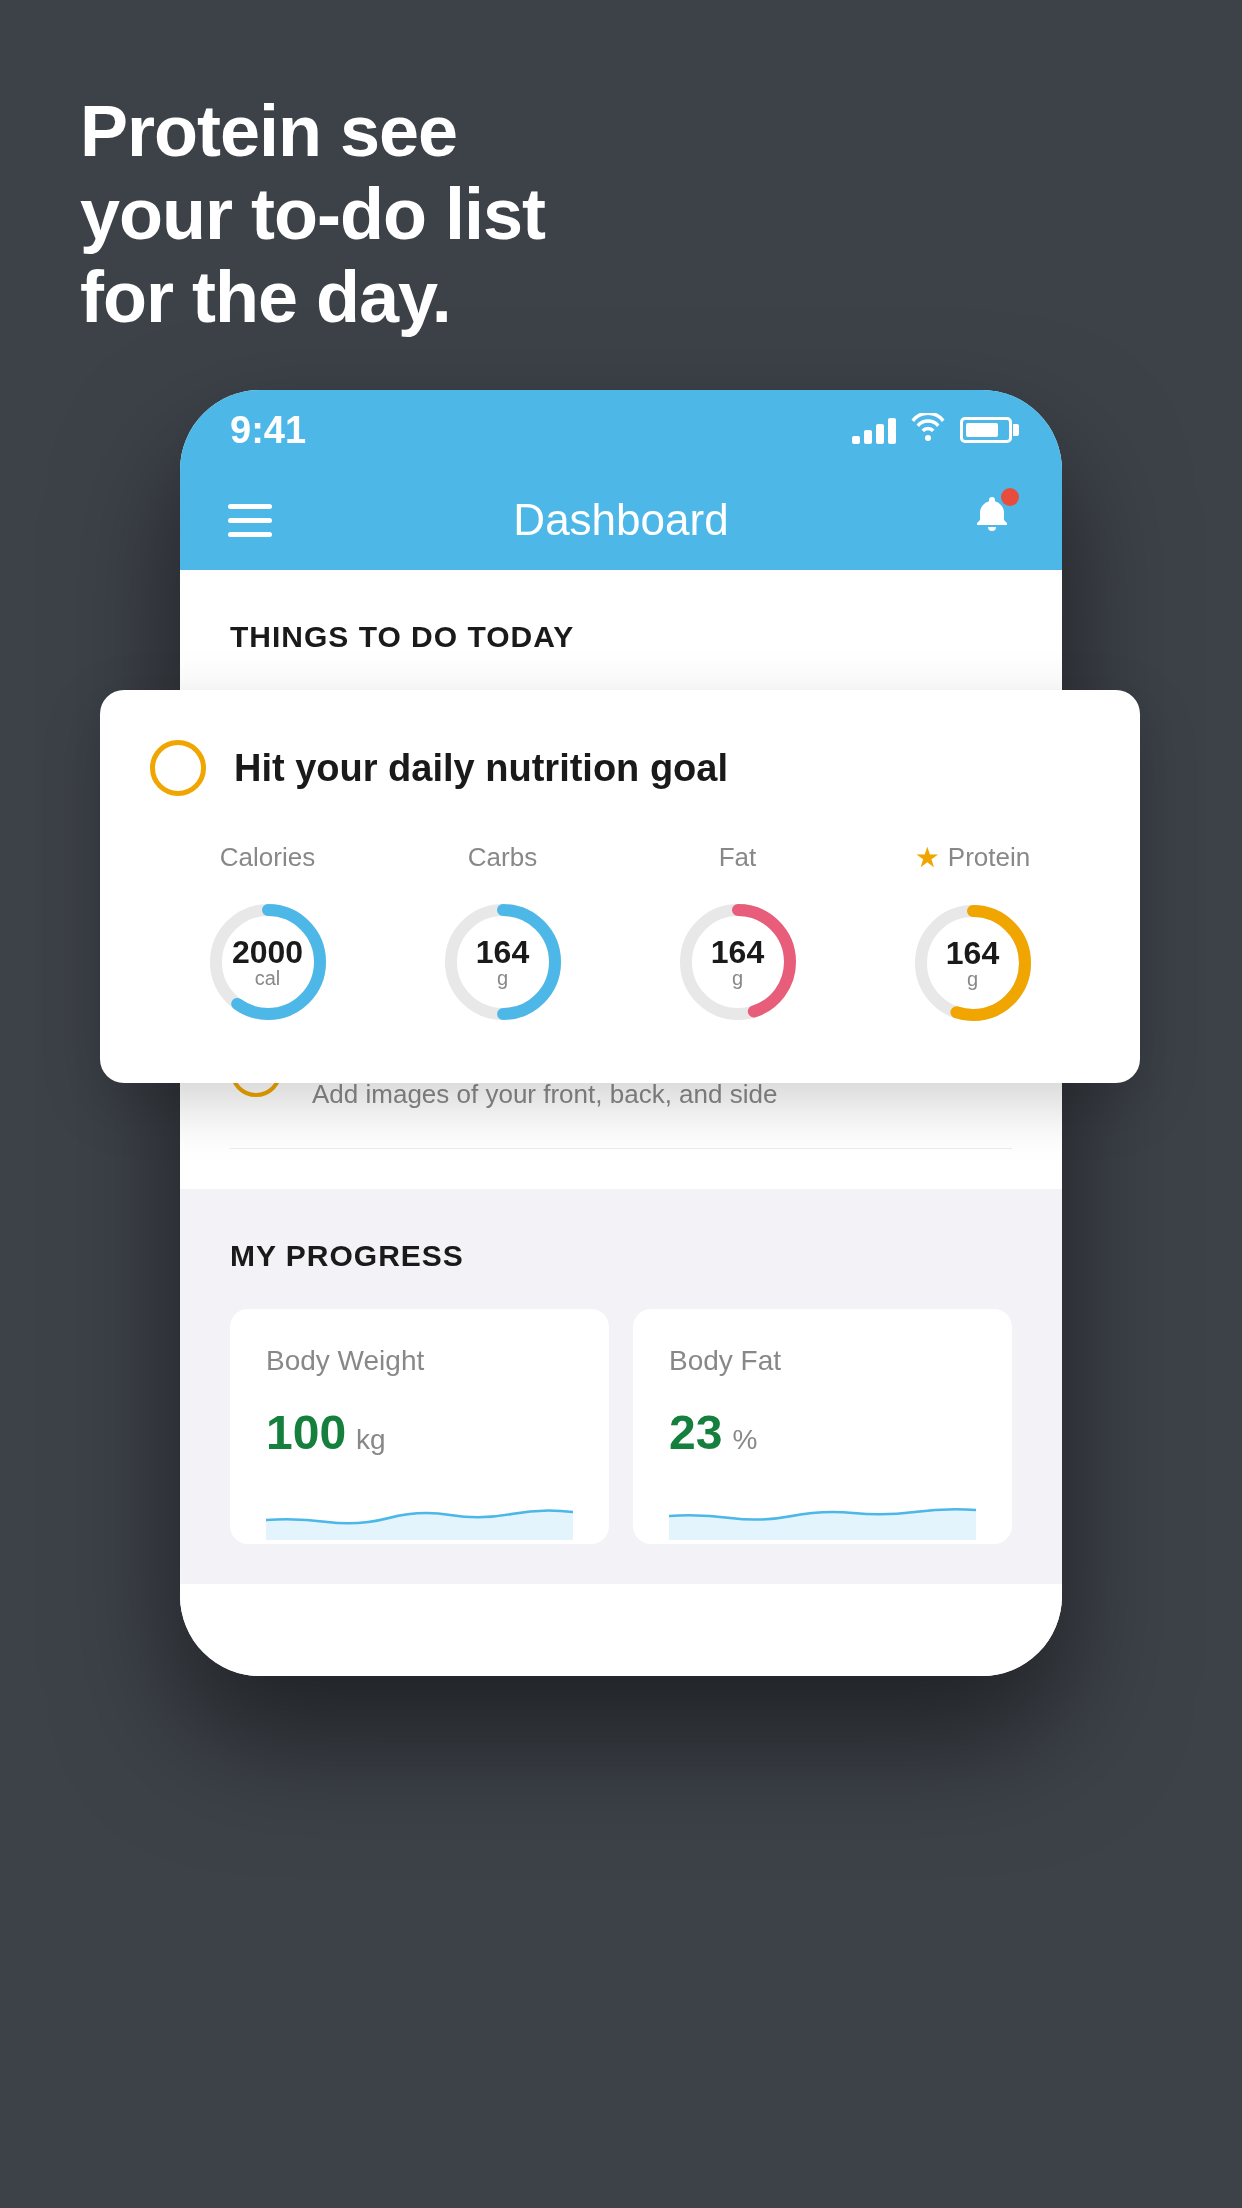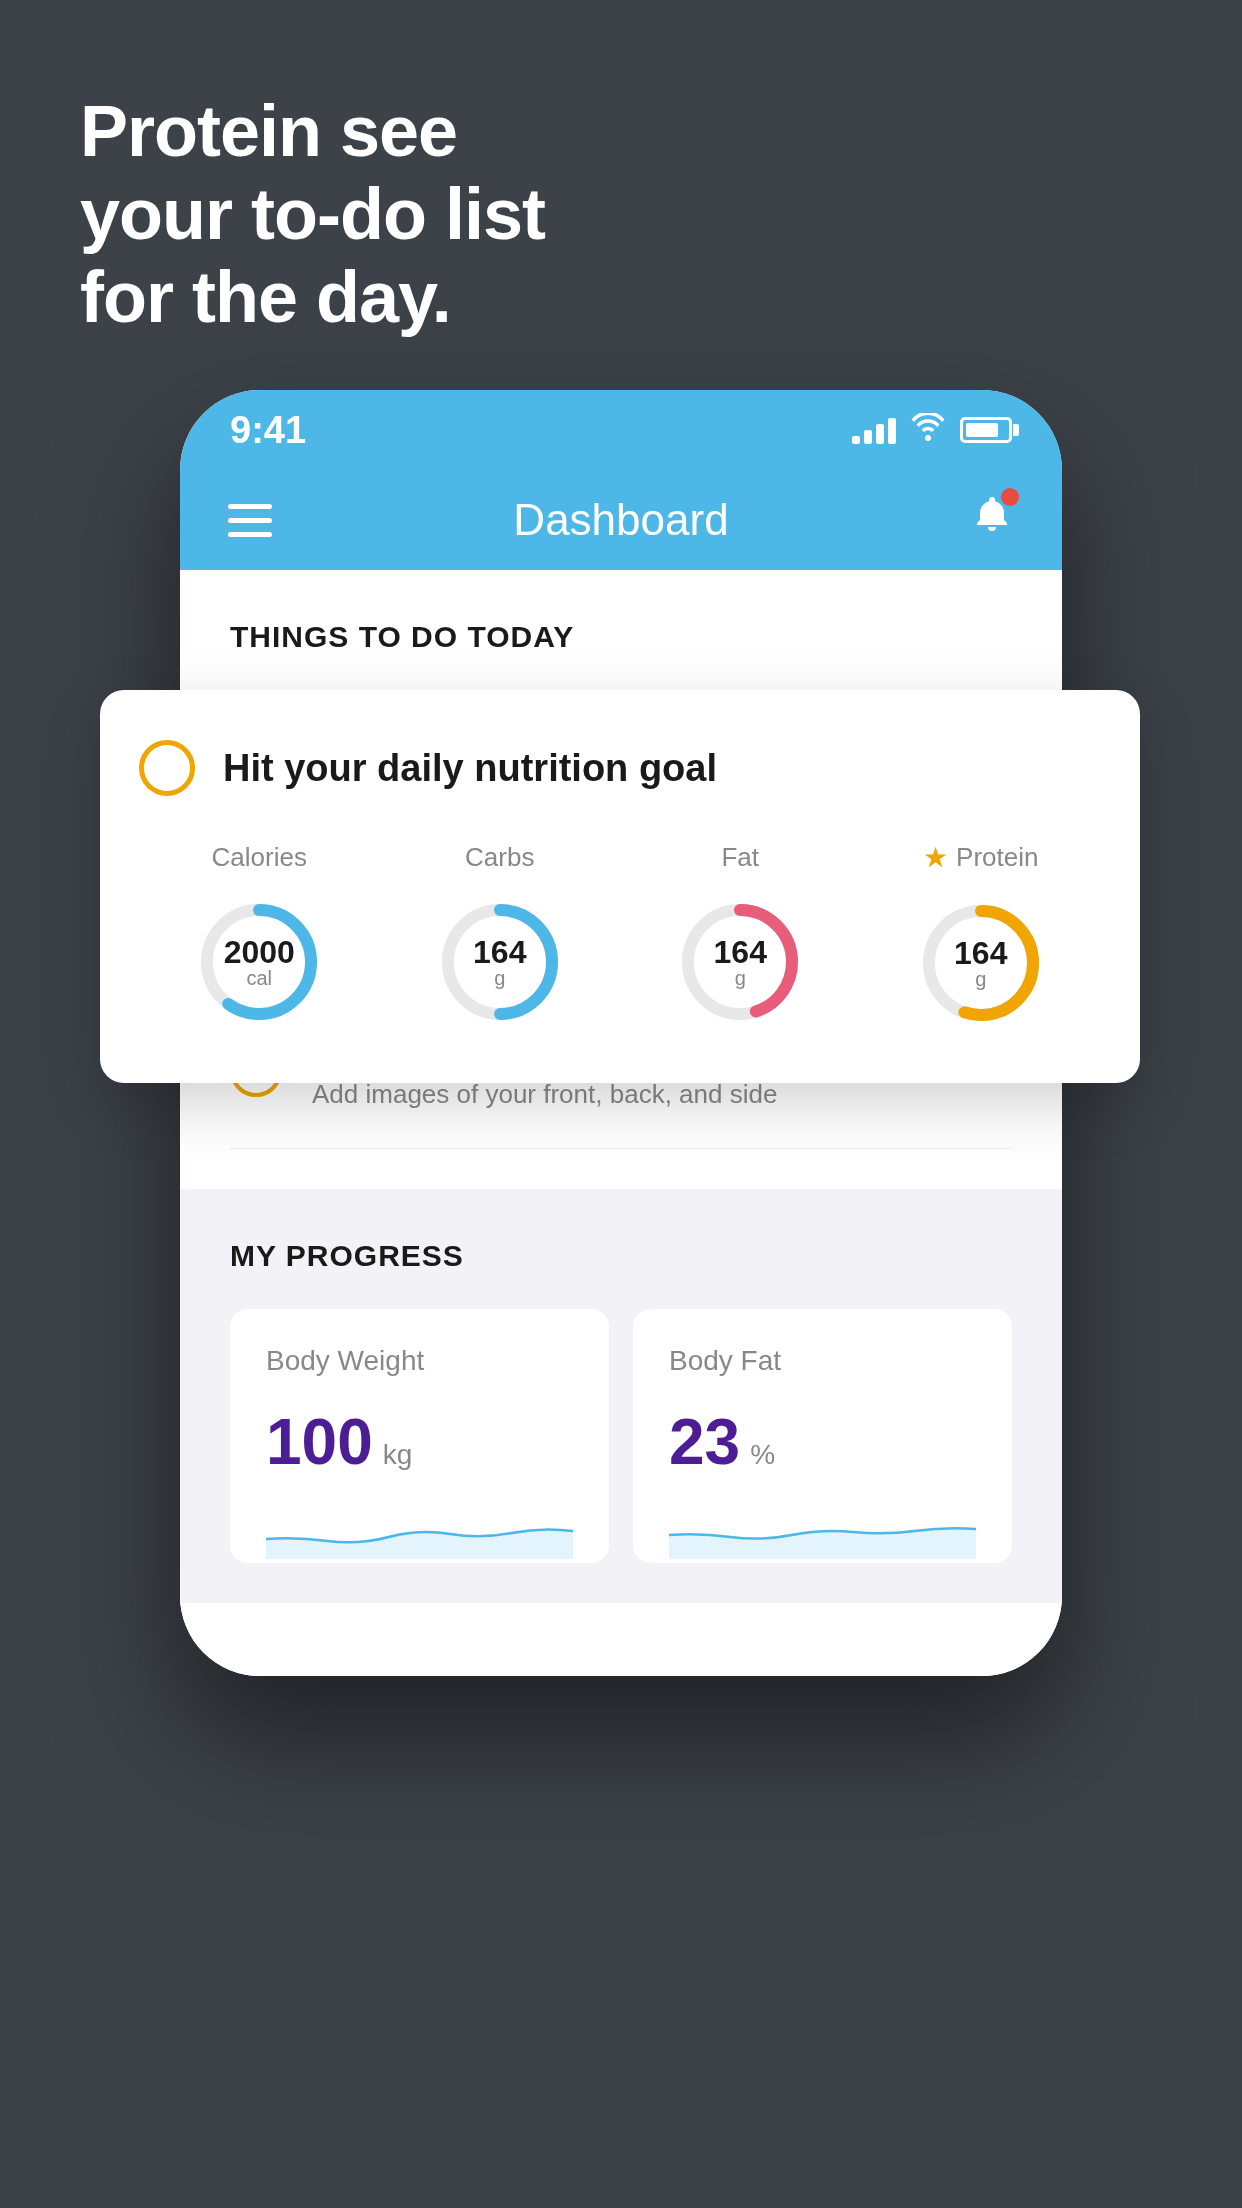--- a/index.html
+++ b/index.html
@@ -185,21 +185,21 @@
     }
 
     
     .floating-card {
       position: absolute;
       top: 690px;
       left: 100px;
       width: 1040px;
       background: #ffffff;
       border-radius: 24px;
-      padding: 50px 39px 55px;
+      padding: 50px 50px 55px;
       box-shadow: 0 20px 60px rgba(0,0,0,0.18);
       z-index: 10;
     }
 
     .card-header {
       display: flex;
       align-items: center;
       gap: 28px;
       margin-bottom: 45px;
     }
@@ -367,23 +367,23 @@
     }
 
     .progress-value {
       display: flex;
       align-items: baseline;
       gap: 10px;
       margin-bottom: 20px;
     }
 
     .progress-num {
-      font-size: 64px;
+      font-size: 48px;
       font-weight: 700;
-      color: #4c1d95;
+      color: #15803d;
     }
 
     .progress-unit {
       font-size: 28px;
       color: #888;
     }
 
     .sparkline {
       height: 60px;
       width: 100%;

